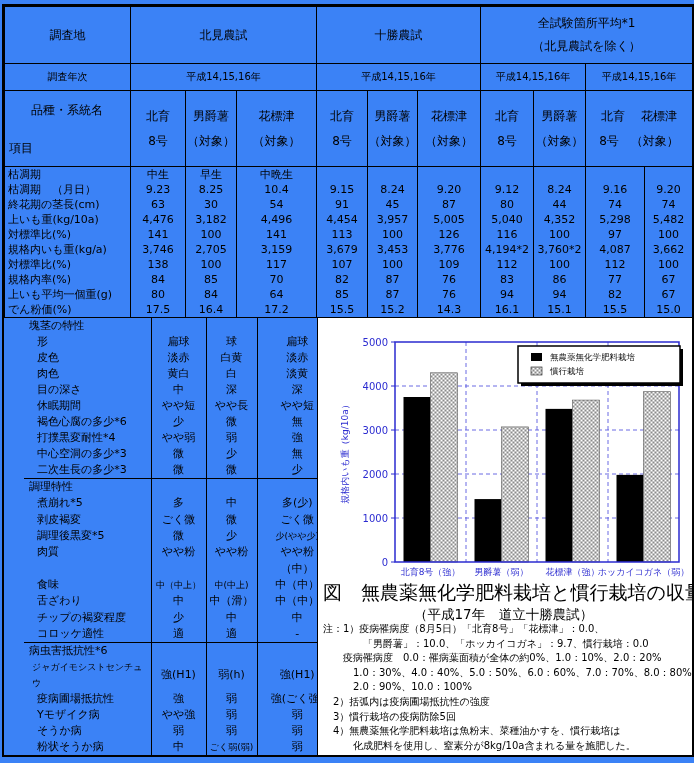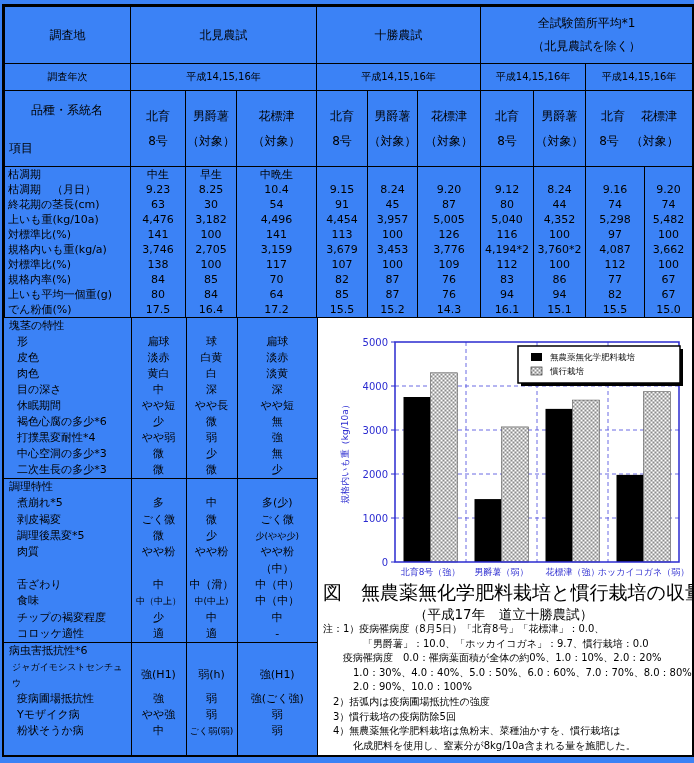--- a/index.html
+++ b/index.html
@@ -16,21 +16,21 @@
   .corner{position:relative;}
   .corner .vlabel{position:absolute;top:7px;left:26px;font-size:12px;}
   .corner .ilabel{position:absolute;bottom:5px;left:4px;font-size:12px;}
   tr.num{height:15px;margin-top:28px;}
   tr.num td{border-top:0;border-bottom:0;font-size:11px;line-height:15px;height:15px;}
   .lab{text-align:left !important;padding-left:3px !important;}
   .sm{font-size:9px !important;}
   
   .bottom{flex:1 1 auto;display:flex;min-height:0;}
   .left{width:313px;flex:0 0 313px;border-right:1px solid #000;display:flex;flex-direction:column;}
-  .sec{border-bottom:1px solid #000;}
+  .sec{border-bottom:1px solid #000;margin-left:20px;}
   .sec:last-child{border-bottom:none;flex:1;}
   .sec table{width:100%;height:100%;}
   .sec td{border-left:1px solid #000;font-size:11px;text-align:center;height:16px;line-height:16px;padding:0;overflow:hidden;}
   .sec td:first-child{border-left:none;}
   .lab0{text-align:left !important;padding-left:5px !important;}
   .lab2{text-align:left !important;padding-left:13px !important;}
   .sm2{font-size:9px !important;padding-left:8px !important;}
   tr.fill td{height:auto;}
   
   .right{flex:1;position:relative;background:#fff;}
@@ -348,29 +348,29 @@
                   <td>やや粉</td>
                   <td>やや粉</td>
                 </tr>
             <tr>
                   <td class="lab2"></td>
                   <td></td>
                   <td></td>
                   <td>（中）</td>
                 </tr>
             <tr>
+                  <td class="lab2">食味</td>
+                  <td class="sm">中（中上）</td>
+                  <td class="sm">中(中上)</td>
+                  <td>中（中）</td>
+                </tr>
+            <tr>
                   <td class="lab2">舌ざわり</td>
                   <td>中</td>
                   <td>中（滑）</td>
-                  <td>中（中）</td>
-                </tr>
-            <tr>
-                  <td class="lab2">食味</td>
-                  <td class="sm">中（中上）</td>
-                  <td class="sm">中(中上)</td>
                   <td>中（中）</td>
                 </tr>
             <tr>
                   <td class="lab2">チップの褐変程度</td>
                   <td>少</td>
                   <td>中</td>
                   <td>中</td>
                 </tr>
             <tr>
                   <td class="lab2">コロッケ適性</td>
@@ -405,20 +405,26 @@
                 </tr>
             <tr>
                   <td class="lab2">疫病圃場抵抗性</td>
                   <td>強</td>
                   <td>弱</td>
                   <td>強(ごく強)</td>
                 </tr>
             <tr>
                   <td class="lab2">Yモザイク病</td>
                   <td>やや強</td>
+                  <td>弱</td>
+                  <td>弱</td>
+                </tr>
+            <tr>
+                  <td class="lab2">そうか病</td>
+                  <td>弱</td>
                   <td>弱</td>
                   <td>弱</td>
                 </tr>
             <tr>
                   <td class="lab2">粉状そうか病</td>
                   <td>中</td>
                   <td class="sm">ごく弱(弱)</td>
                   <td>弱</td>
                 </tr>
             <tr class="fill">

